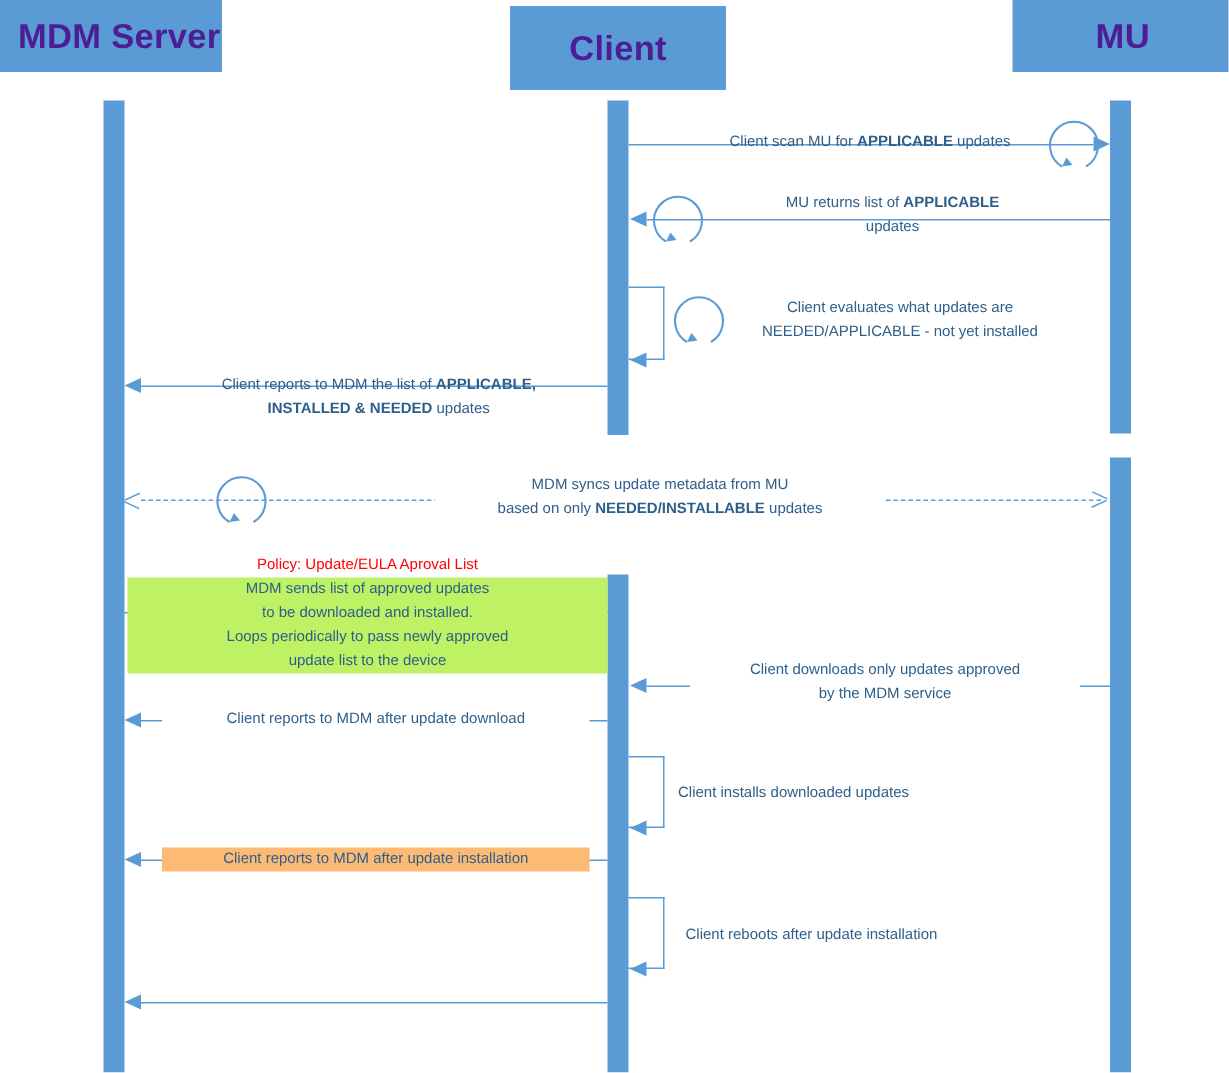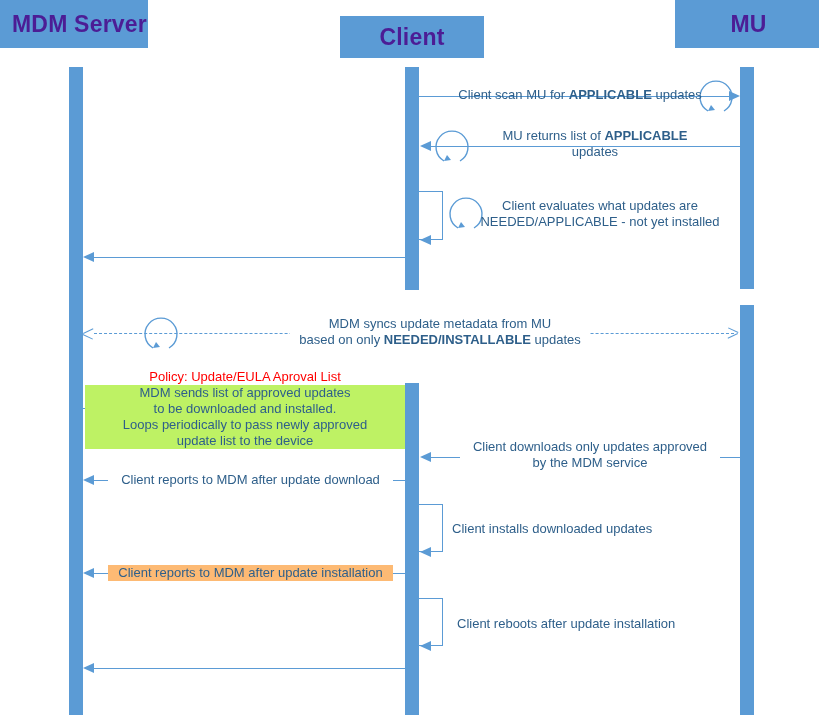--- a/index.html
+++ b/index.html
@@ -15,30 +15,30 @@
     position:absolute;
     background:#5b9bd5;
     display:flex;align-items:center;justify-content:center;
     color:#4c1d95;
     font-size:23px;
     font-weight:bold;
     letter-spacing:.2px;
     box-sizing:border-box;
   }
   .actor-box.mdm{left:0px;top:0px;width:148px;height:48px;justify-content:flex-start;padding-left:12px;}
-  .actor-box.client{left:340px;top:16px;width:144px;height:42px;}
+  .actor-box.client{left:340px;top:4px;width:144px;height:56px;}
   .actor-box.mu{left:675px;top:0px;width:147px;height:48px;}
 
   
   .lifeline{position:absolute;width:14px;background:#5b9bd5;}
 
   
   .msg{
     position:absolute;
-    font-size:13px;
+    font-size:10px;
     line-height:16px;
     color:#2e5f8a;
     text-align:center;
     white-space:pre-line;
   }
   .msg b{font-weight:bold;}
   .msg.policy{color:#ff0000;font-weight:normal;text-align:center;}
   .msg.left{text-align:left;}
 
   
@@ -119,20 +119,21 @@
   <div class="circ" style="left:444px;top:190px;">
     <svg width="48" height="48" viewBox="0 0 48 48">
       <path d="M14 38 A16 16 0 1 1 30 38" fill="none" stroke="#5b9bd5" stroke-width="1.4"></path>
       <path d="M14 38 l7 -1 l-4 -5 z" fill="#5b9bd5"></path>
     </svg>
   </div>
   <div class="msg" style="left:480px;top:198px;width:240px;">Client evaluates what updates are<br>NEEDED/APPLICABLE - not yet installed</div>
 
   <div class="hline" style="left:94px;top:257px;width:311px;"></div>
   <div class="arrow-l" style="left:83px;top:251.5px;"></div>
+  <div class="msg" style="left:110px;top:249px;width:285px;">Client reports to MDM the list of <b>APPLICABLE,</b><br><b>INSTALLED &amp; NEEDED</b> updates</div>
 
   <div class="hline dashed" style="left:94px;top:333px;width:640px;"></div>
   <div class="arrow-open right" style="left:727px;top:327.5px;"></div>
   <div class="arrow-open left" style="left:83px;top:327.5px;"></div>
   <div class="circ" style="left:139px;top:310px;">
     <svg width="48" height="48" viewBox="0 0 48 48">
       <path d="M14 38 A16 16 0 1 1 30 38" fill="none" stroke="#5b9bd5" stroke-width="1.4"></path>
       <path d="M14 38 l7 -1 l-4 -5 z" fill="#5b9bd5"></path>
     </svg>
   </div>

